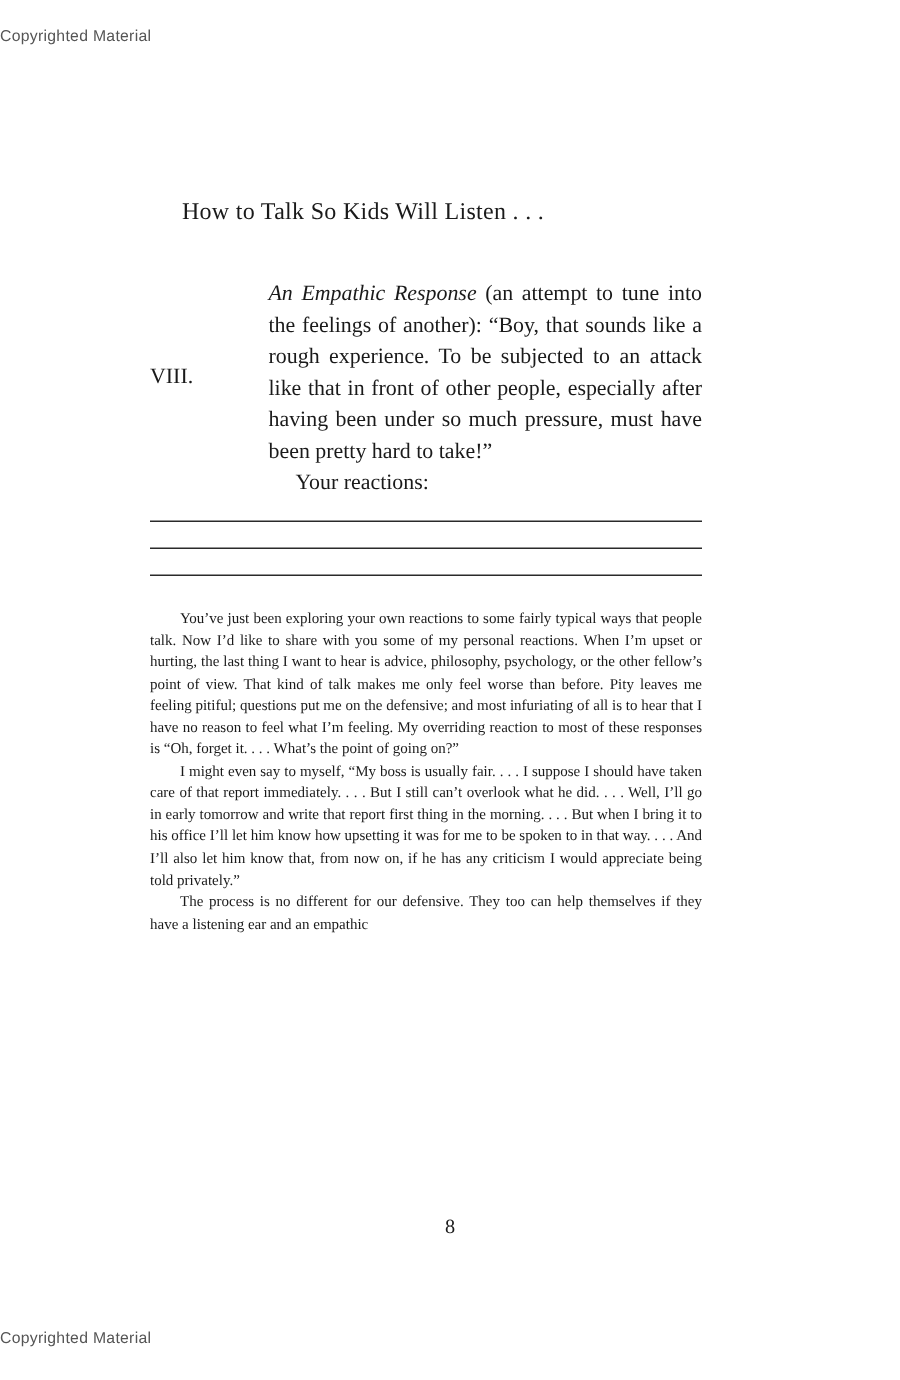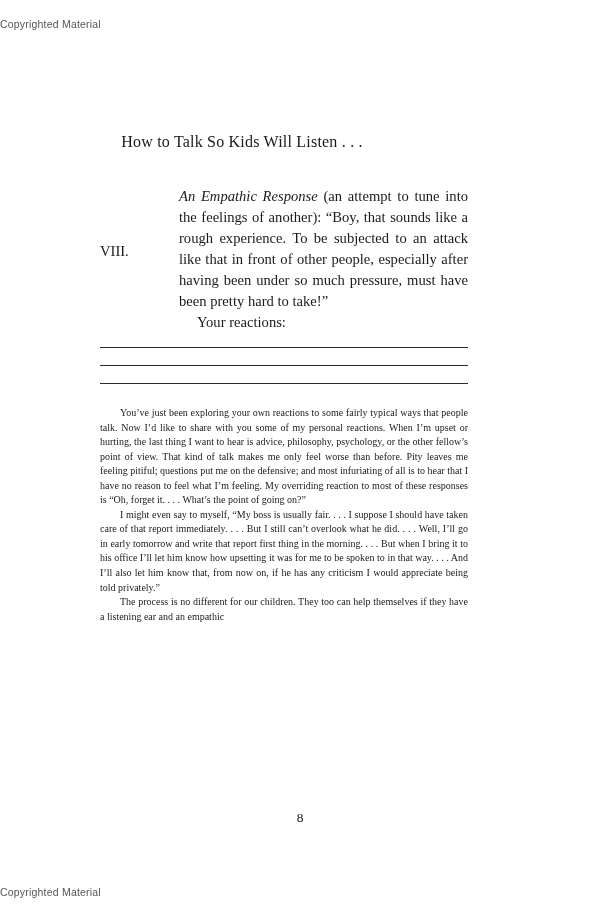--- a/index.html
+++ b/index.html
@@ -135,21 +135,21 @@
 
     <div class="rules">
       <div class="rule-line"></div>
       <div class="rule-line"></div>
       <div class="rule-line"></div>
     </div>
 
     <div class="body-text">
       <p>You’ve just been exploring your own reactions to some fairly typical ways that people talk. Now I’d like to share with you some of my personal reactions. When I’m upset or hurting, the last thing I want to hear is advice, philosophy, psychology, or the other fellow’s point of view. That kind of talk makes me only feel worse than before. Pity leaves me feeling pitiful; questions put me on the defensive; and most infuriating of all is to hear that I have no reason to feel what I’m feeling. My overriding reaction to most of these responses is “Oh, forget it. . . . What’s the point of going on?”</p>
       <p>I might even say to myself, “My boss is usually fair. . . . I suppose I should have taken care of that report immediately. . . . But I still can’t overlook what he did. . . . Well, I’ll go in early tomorrow and write that report first thing in the morning. . . . But when I bring it to his office I’ll let him know how upsetting it was for me to be spoken to in that way. . . . And I’ll also let him know that, from now on, if he has any criticism I would appreciate being told privately.”</p>
-      <p>The process is no different for our children. They too can help themselves if they have a listening ear and an empathic</p>
+      <p>The process is no different for our defensive. They too can help themselves if they have a listening ear and an empathic</p>
     </div>
 
   </div>
 
   <div class="folio">8</div>
 
   <div class="watermark bottom">Copyrighted Material</div>
 
 </div>
 

